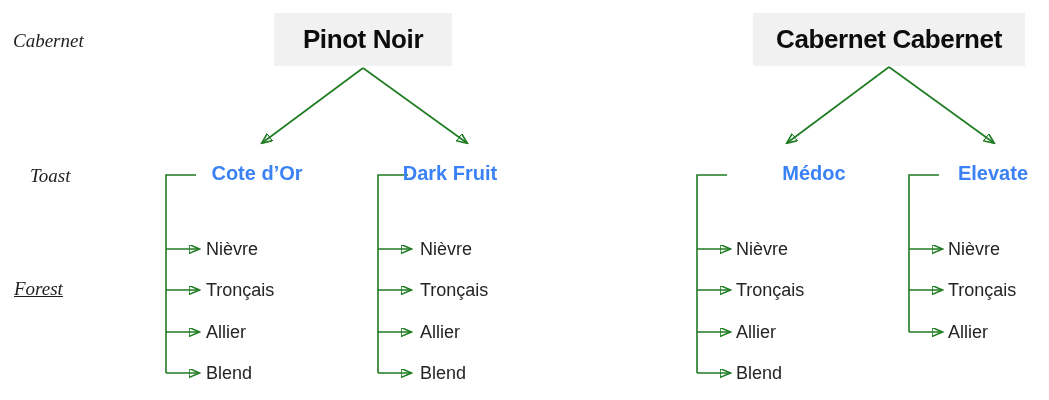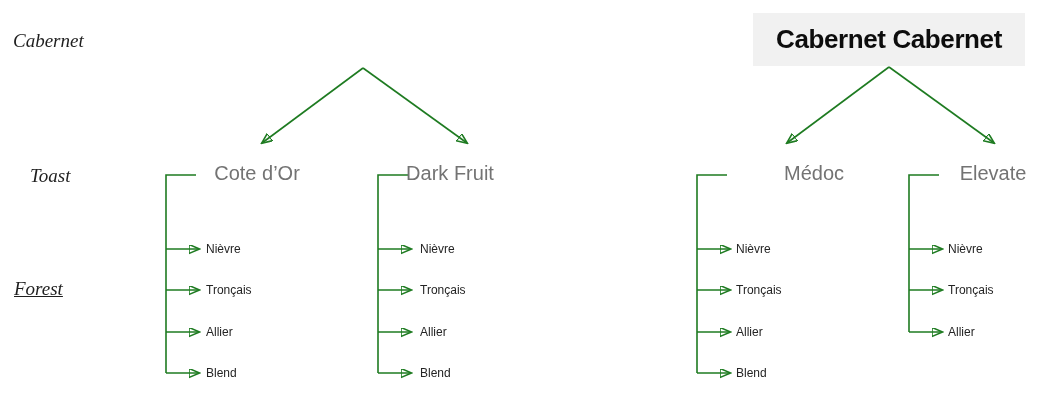--- a/index.html
+++ b/index.html
@@ -30,27 +30,27 @@
     top:13px;height:53px;
     background:var(--box_bg);
     display:flex;align-items:center;justify-content:center;
     font-weight:bold;font-size:26px;letter-spacing:-0.4px;
     color:#0d0d0d;white-space:nowrap;
   }
   .toast-heading{
     position:absolute;
     top:162px;height:26px;width:220px;
     text-align:center;
-    font-weight:normal;font-size:20px;
-    color:#737373;white-space:nowrap;
+    font-weight:bold;font-size:20px;
+    color:#3b82f6;white-space:nowrap;
   }
   .forest-item{
     position:absolute;
     height:24px;line-height:24px;
-    font-size:12px;color:#242424;white-space:nowrap;
+    font-size:18px;color:#242424;white-space:nowrap;
   }
 </style>
 </head>
 <body>
 
 <div id="canvas">
 
   <svg id="connectors" viewBox="0 0 1049 400" xmlns="http://www.w3.org/2000/svg" aria-hidden="true">
     <defs>
       <marker id="arw" markerWidth="12" markerHeight="10" refX="10" refY="4.5" orient="auto" markerUnits="userSpaceOnUse">
@@ -84,20 +84,21 @@
     <path d="M939,175 H909 V332"></path>
     <path d="M909,249 H942" marker-end="url(#arw)"></path>
     <path d="M909,290 H942" marker-end="url(#arw)"></path>
     <path d="M909,332 H942" marker-end="url(#arw)"></path>
   </svg>
 
   <div class="row-label" style="left:13px;top:30px;">Cabernet</div>
   <div class="row-label" style="left:30px;top:165px;">Toast</div>
   <div class="row-label" style="left:14px;top:278px;text-decoration:underline;">Forest</div>
 
+  <div class="varietal-box" style="left:274px;width:178px;">Pinot Noir</div>
   <div class="varietal-box" style="left:753px;width:272px;">Cabernet Cabernet</div>
 
   <div class="toast-heading" style="left:147px;">Cote d’Or</div>
   <div class="toast-heading" style="left:340px;">Dark Fruit</div>
   <div class="toast-heading" style="left:704px;">Médoc</div>
   <div class="toast-heading" style="left:883px;">Elevate</div>
 
   <div class="forest-item" style="left:206px;top:237px;">Nièvre</div>
   <div class="forest-item" style="left:206px;top:278px;">Tronçais</div>
   <div class="forest-item" style="left:206px;top:320px;">Allier</div>

